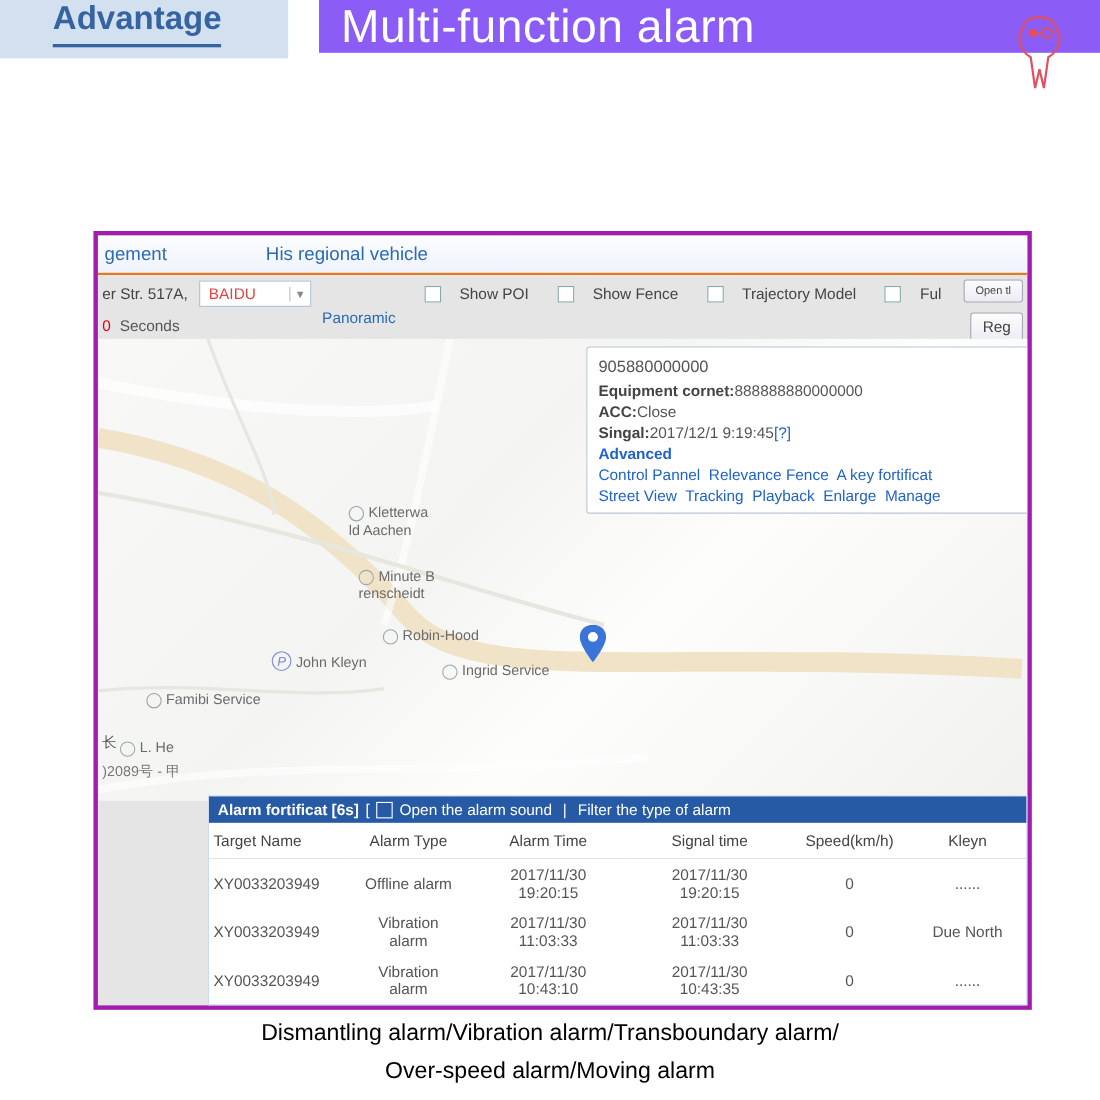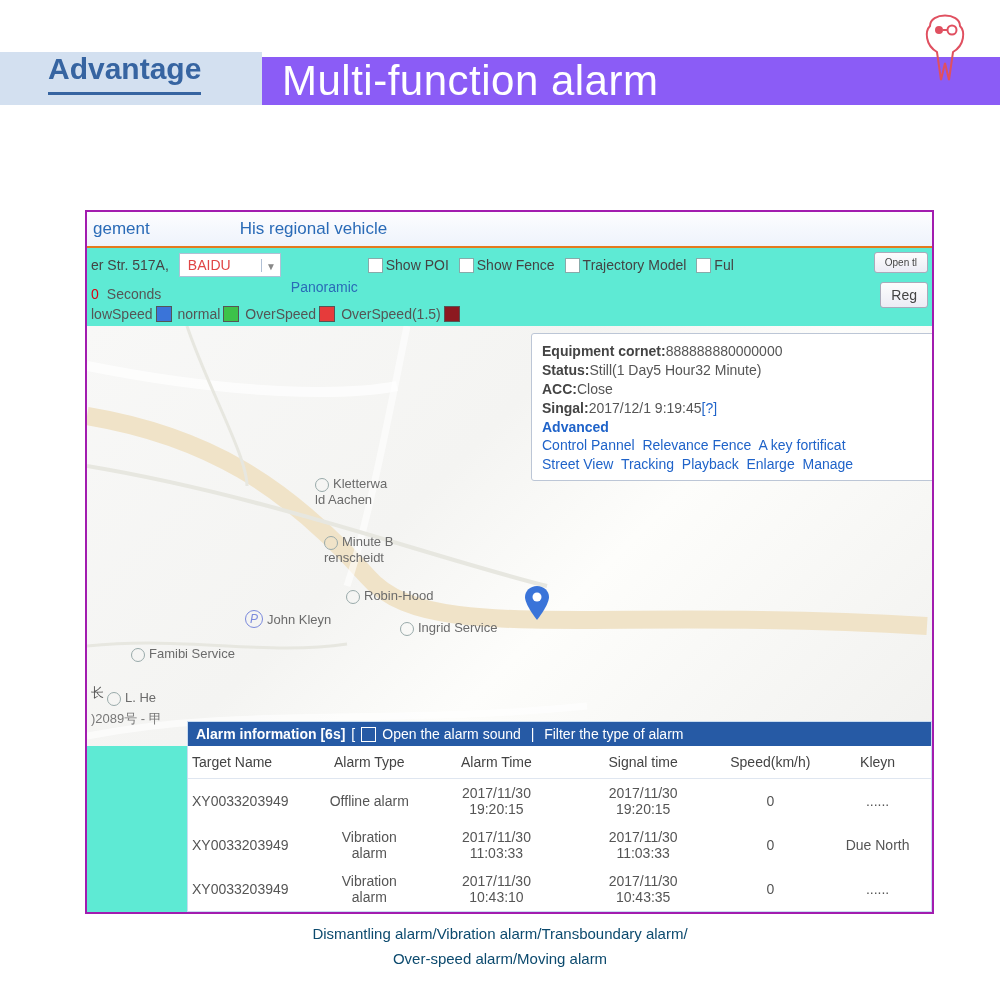--- a/index.html
+++ b/index.html
@@ -1,45 +1,45 @@
 <!DOCTYPE html>
 <html><head>
 <meta charset="utf-8">
 <style>
 html, body { margin:0; padding:0; font-family:"Segoe UI", Arial, sans-serif; background:#fff; color:#333; }
 .canvas { width:1000px; height:1000px; position:relative; overflow:hidden; }
 
 
-.banner { display:flex; align-items:flex-end; height:105px; }
+.banner { display:flex; align-items:flex-start; height:156px;gap:28px; }
 .banner-left { background:#d3e0f0; width:262px; display:flex; align-items:flex-end; padding:0 0 10px 48px; box-sizing:border-box; }
 .banner-left-label { color:#3664a1; font-size:30px; font-weight:600; border-bottom:3px solid #3664a1; padding-bottom:6px; }
 .banner-right { background:#8b5cf6; flex:1; display:flex; align-items:center; padding-left:20px; }
 .banner-title { color:#fff; font-size:42px; font-weight:300; letter-spacing:.5px; }
 
 
 .logo { position:absolute; top:8px; right:25px; width:60px; height:75px; }
 .logo svg { width:100%; height:100%; }
 
 
-.panel { position:absolute; left:85px; top:210px; width:845px; height:700px; border:2px solid #a21caf; background:#5eead4; font-size:14px; overflow:hidden; }
+.panel { position:absolute; left:85px; top:210px; width:845px; height:700px; border:4px solid #a21caf; background:#e5e5e5; font-size:14px; overflow:hidden; }
 
 
 .app-header { background:linear-gradient(#fdfdff,#eef3fb); border-bottom:2px solid #e37a1e; height:34px; display:flex; align-items:center; padding-left:0; font-size:17px; color:#2a6bb7; }
 .app-header .cutword { color:#2a6bb7; padding-left:6px; }
 .app-header .spacer { width:90px; }
 .app-header .title2 { color:#2a6bb7; }
 
 
 .filter-row { display:flex; align-items:center; height:30px; gap:10px; padding:2px 4px; font-size:14px; color:#555; }
 .addr { color:#444; }
 .mapsel { display:flex; align-items:center; border:1px solid #b0c0d5; width:100px; height:22px; background:#fff; }
 .mapsel span.val { color:#e04545; padding:0 8px; font-size:14px; flex:1; }
 .mapsel span.arr { border-left:1px solid #b0c0d5; width:18px; text-align:center; color:#888; font-size:10px; padding-top:2px; }
 .bluelink { color:#2a6bb7;margin-top:44px; }
-.chk { display:flex; align-items:center; gap:3px; color:#444; margin-left:0; }
+.chk { display:flex; align-items:center; gap:17px; color:#444; margin-left:16px; }
 .chk .box { width:13px; height:13px; border:1px solid #8aa; background:#fff; }
 
 
 .legend-row { display:flex; align-items:center; height:24px; gap:6px; font-size:14px; color:#555; padding-left:4px; }
 .redzero { color:#d01; margin-right:2px; }
 .sw { width:14px; height:14px; border:1px solid #555; display:inline-block; }
 .legend-row .item { display:flex; align-items:center; gap:3px; }
 .btn-open { position:absolute; right:4px; top:40px; border:1px solid #aab; background:linear-gradient(#fdfdfd,#ececf5); border-radius:3px; padding:4px 10px; font-size:10px; color:#444; }
 .btn-reg { position:absolute; right:4px; top:70px; border:1px solid #aab; background:linear-gradient(#fdfdfd,#ececf5); border-radius:3px; padding:4px 10px; font-size:14px; color:#444; }
 
@@ -75,21 +75,21 @@
 .a-cell.at { width:100px; }
 .a-cell.tm { width:140px; }
 .a-cell.sp { width:100px; }
 .a-cell.cs { width:100px; }
 
 
 .bl-scale { position:absolute; left:4px; bottom:44px; font-size:13px; color:#555; }
 .bl-copy { position:absolute; left:4px; bottom:18px; font-size:13px; color:#777; }
 
 
-.caption { position:absolute; left:0; right:0; top:922px; text-align:center; color:#0c4a6e; font-size:15px; line-height:1.65; }
+.caption { position:absolute; left:0; right:0; top:922px; text-align:center; color:#000000; font-size:21px; line-height:1.65; }
 </style>
 </head>
 <body>
 <div class="canvas">
 
 <div class="banner">
   <div class="banner-left">
     <span class="banner-left-label">Advantage</span>
   </div>
   <div class="banner-right">
@@ -135,38 +135,20 @@
         </span>
     <span class="chk">
           <span class="box"></span>
           <span>Ful</span>
         </span>
   </div>
 
   <div class="legend-row">
     <span class="redzero">0</span>
         <span> Seconds</span>
-  </div>
-  <div class="legend-row" style="margin-top:-4px;">
-    <span class="item">
-          <span>lowSpeed</span>
-          <span class="sw" style="background:#3a74d9"></span>
-        </span>
-    <span class="item">
-          <span>normal</span>
-          <span class="sw" style="background:#3cc24a"></span>
-        </span>
-    <span class="item">
-          <span>OverSpeed</span>
-          <span class="sw" style="background:#e63b3b"></span>
-        </span>
-    <span class="item">
-          <span>OverSpeed(1.5)</span>
-          <span class="sw" style="background:#8c1920"></span>
-        </span>
   </div>
 
   <button class="btn-open">Open tl</button>
   <button class="btn-reg">Reg</button>
 
   <div class="map">
 
     <svg width="100%" height="100%" style="position:absolute;left:0;top:0">
       <path d="M0 90 C120 110 200 160 280 250 C340 320 500 280 840 300" stroke="#f0e3c8" stroke-width="18" fill="none"></path>
       <path d="M0 40 C150 70 260 70 310 60" stroke="#fff" stroke-width="10" fill="none" opacity=".7"></path>
@@ -189,22 +171,22 @@
     <div class="poi" style="left:20px;top:364px"><span class="ring"></span><span>L. He</span></div>
 
     <div class="pin">
       <svg viewBox="0 0 24 34">
             <path d="M12 0 C5 0 0 5 0 11 C0 19 12 34 12 34 C12 34 24 19 24 11 C24 5 19 0 12 0 Z" fill="#3a74d9"></path>
             <circle cx="12" cy="11" r="4.5" fill="#fff"></circle>
           </svg>
     </div>
 
     <div class="bubble">
+      <div class="id">905880000000</div>
       <div><b>Equipment cornet:</b><span>888888880000000</span></div>
-      <div><b>Status:</b><span>Still(1 Day5 Hour32 Minute)</span></div>
       <div><b>ACC:</b><span>Close</span></div>
       <div><b>Singal:</b><span>2017/12/1 9:19:45</span><span class="q">[?]</span></div>
       <div class="links">
         <span class="adv">Advanced</span><br>
         <a>Control Pannel</a>&nbsp;
         <a>Relevance Fence</a>&nbsp;
         <a>A key fortificat</a><br>
         <a>Street View</a>&nbsp;
         <a>Tracking</a>&nbsp;
         <a>Playback</a>&nbsp;
@@ -212,21 +194,21 @@
         <a>Manage</a>
       </div>
     </div>
 
     <div class="bl-scale">长</div>
     <div class="bl-copy">)2089号 - 甲</div>
   </div>
 
   <div class="alarm">
     <div class="alarm-head">
-      <b>Alarm information [6s]</b>
+      <b>Alarm fortificat [6s]</b>
       <span>[</span>
       <span class="chkw"></span>
       <span>Open the alarm sound</span>
       <span>&nbsp;|&nbsp;</span>
       <span>Filter the type of alarm</span>
     </div>
     <div class="alarm-table">
       <div class="a-row header">
         <span class="a-cell tn">Target Name</span>
         <span class="a-cell at">Alarm Type</span>

